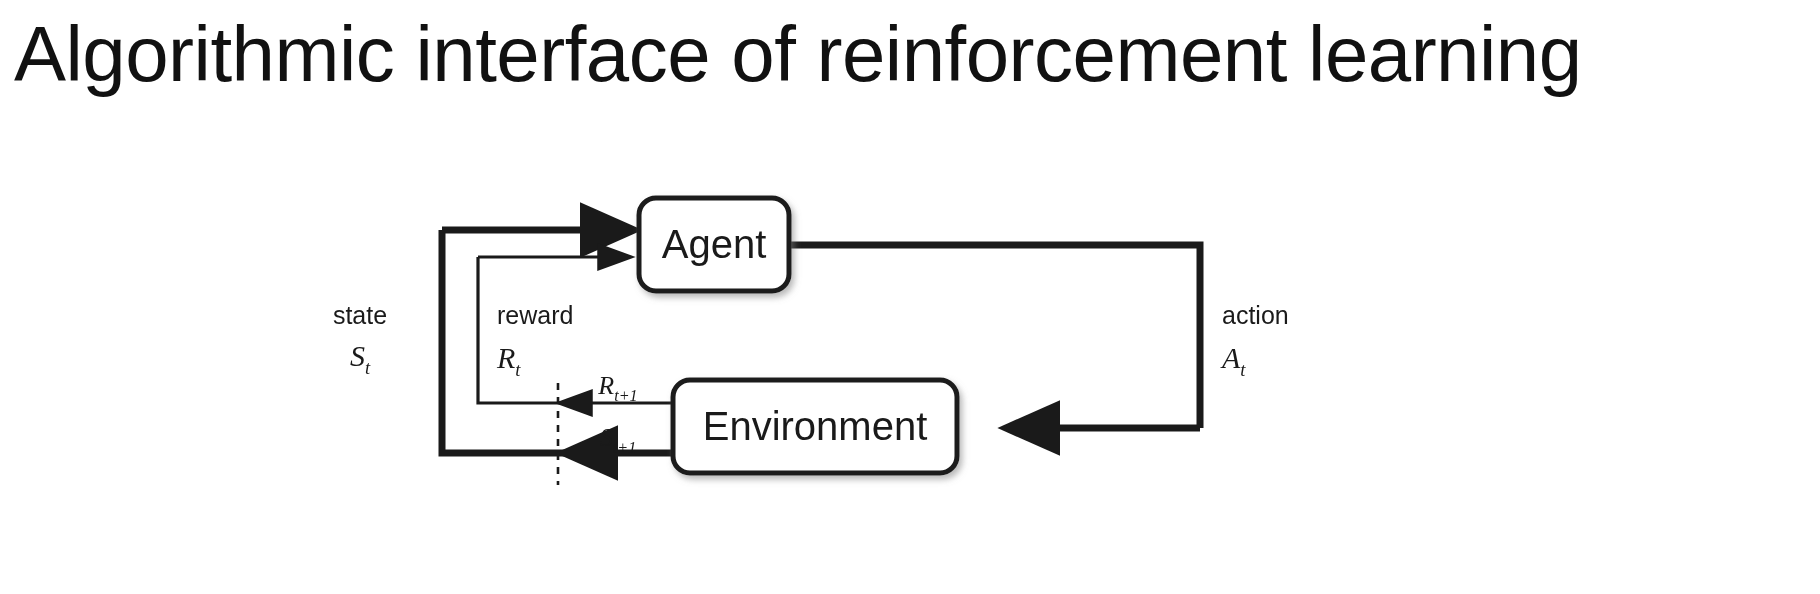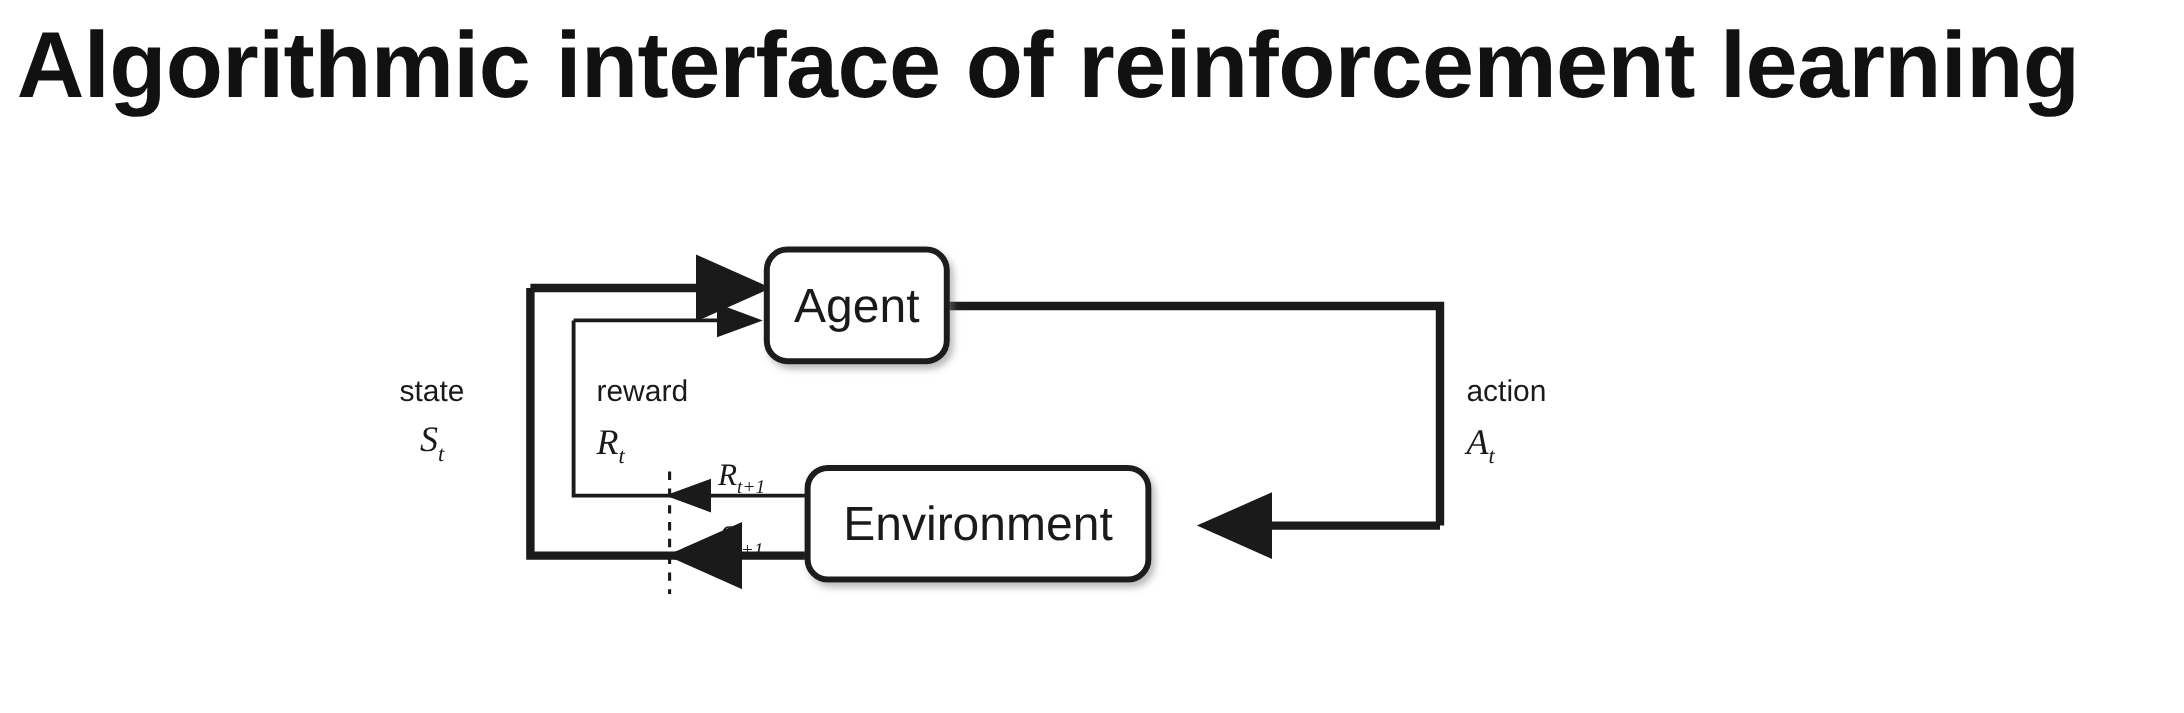--- a/index.html
+++ b/index.html
@@ -17,31 +17,31 @@
 
   
   #slide-title {
     position: absolute;
     left: 14px;
     top: 6px;
     width: 1800px;
     font-family: "Liberation Sans", sans-serif;
     font-size: 78px;
     line-height: 96px;
-    font-weight: 700;
+    font-weight: 400;
     color: #111111;
     letter-spacing: -0.5px;
     white-space: nowrap;
   }
 
   
   #rl-diagram {
     position: absolute;
     left: 0;
-    top: 150px;
+    top: 140px;
     width: 1496px;
     height: 430px;
   }
   #rl-diagram svg {
     display: block;
   }
 
   .box-label {
     font-family: "Liberation Sans", sans-serif;
     font-size: 40px;

